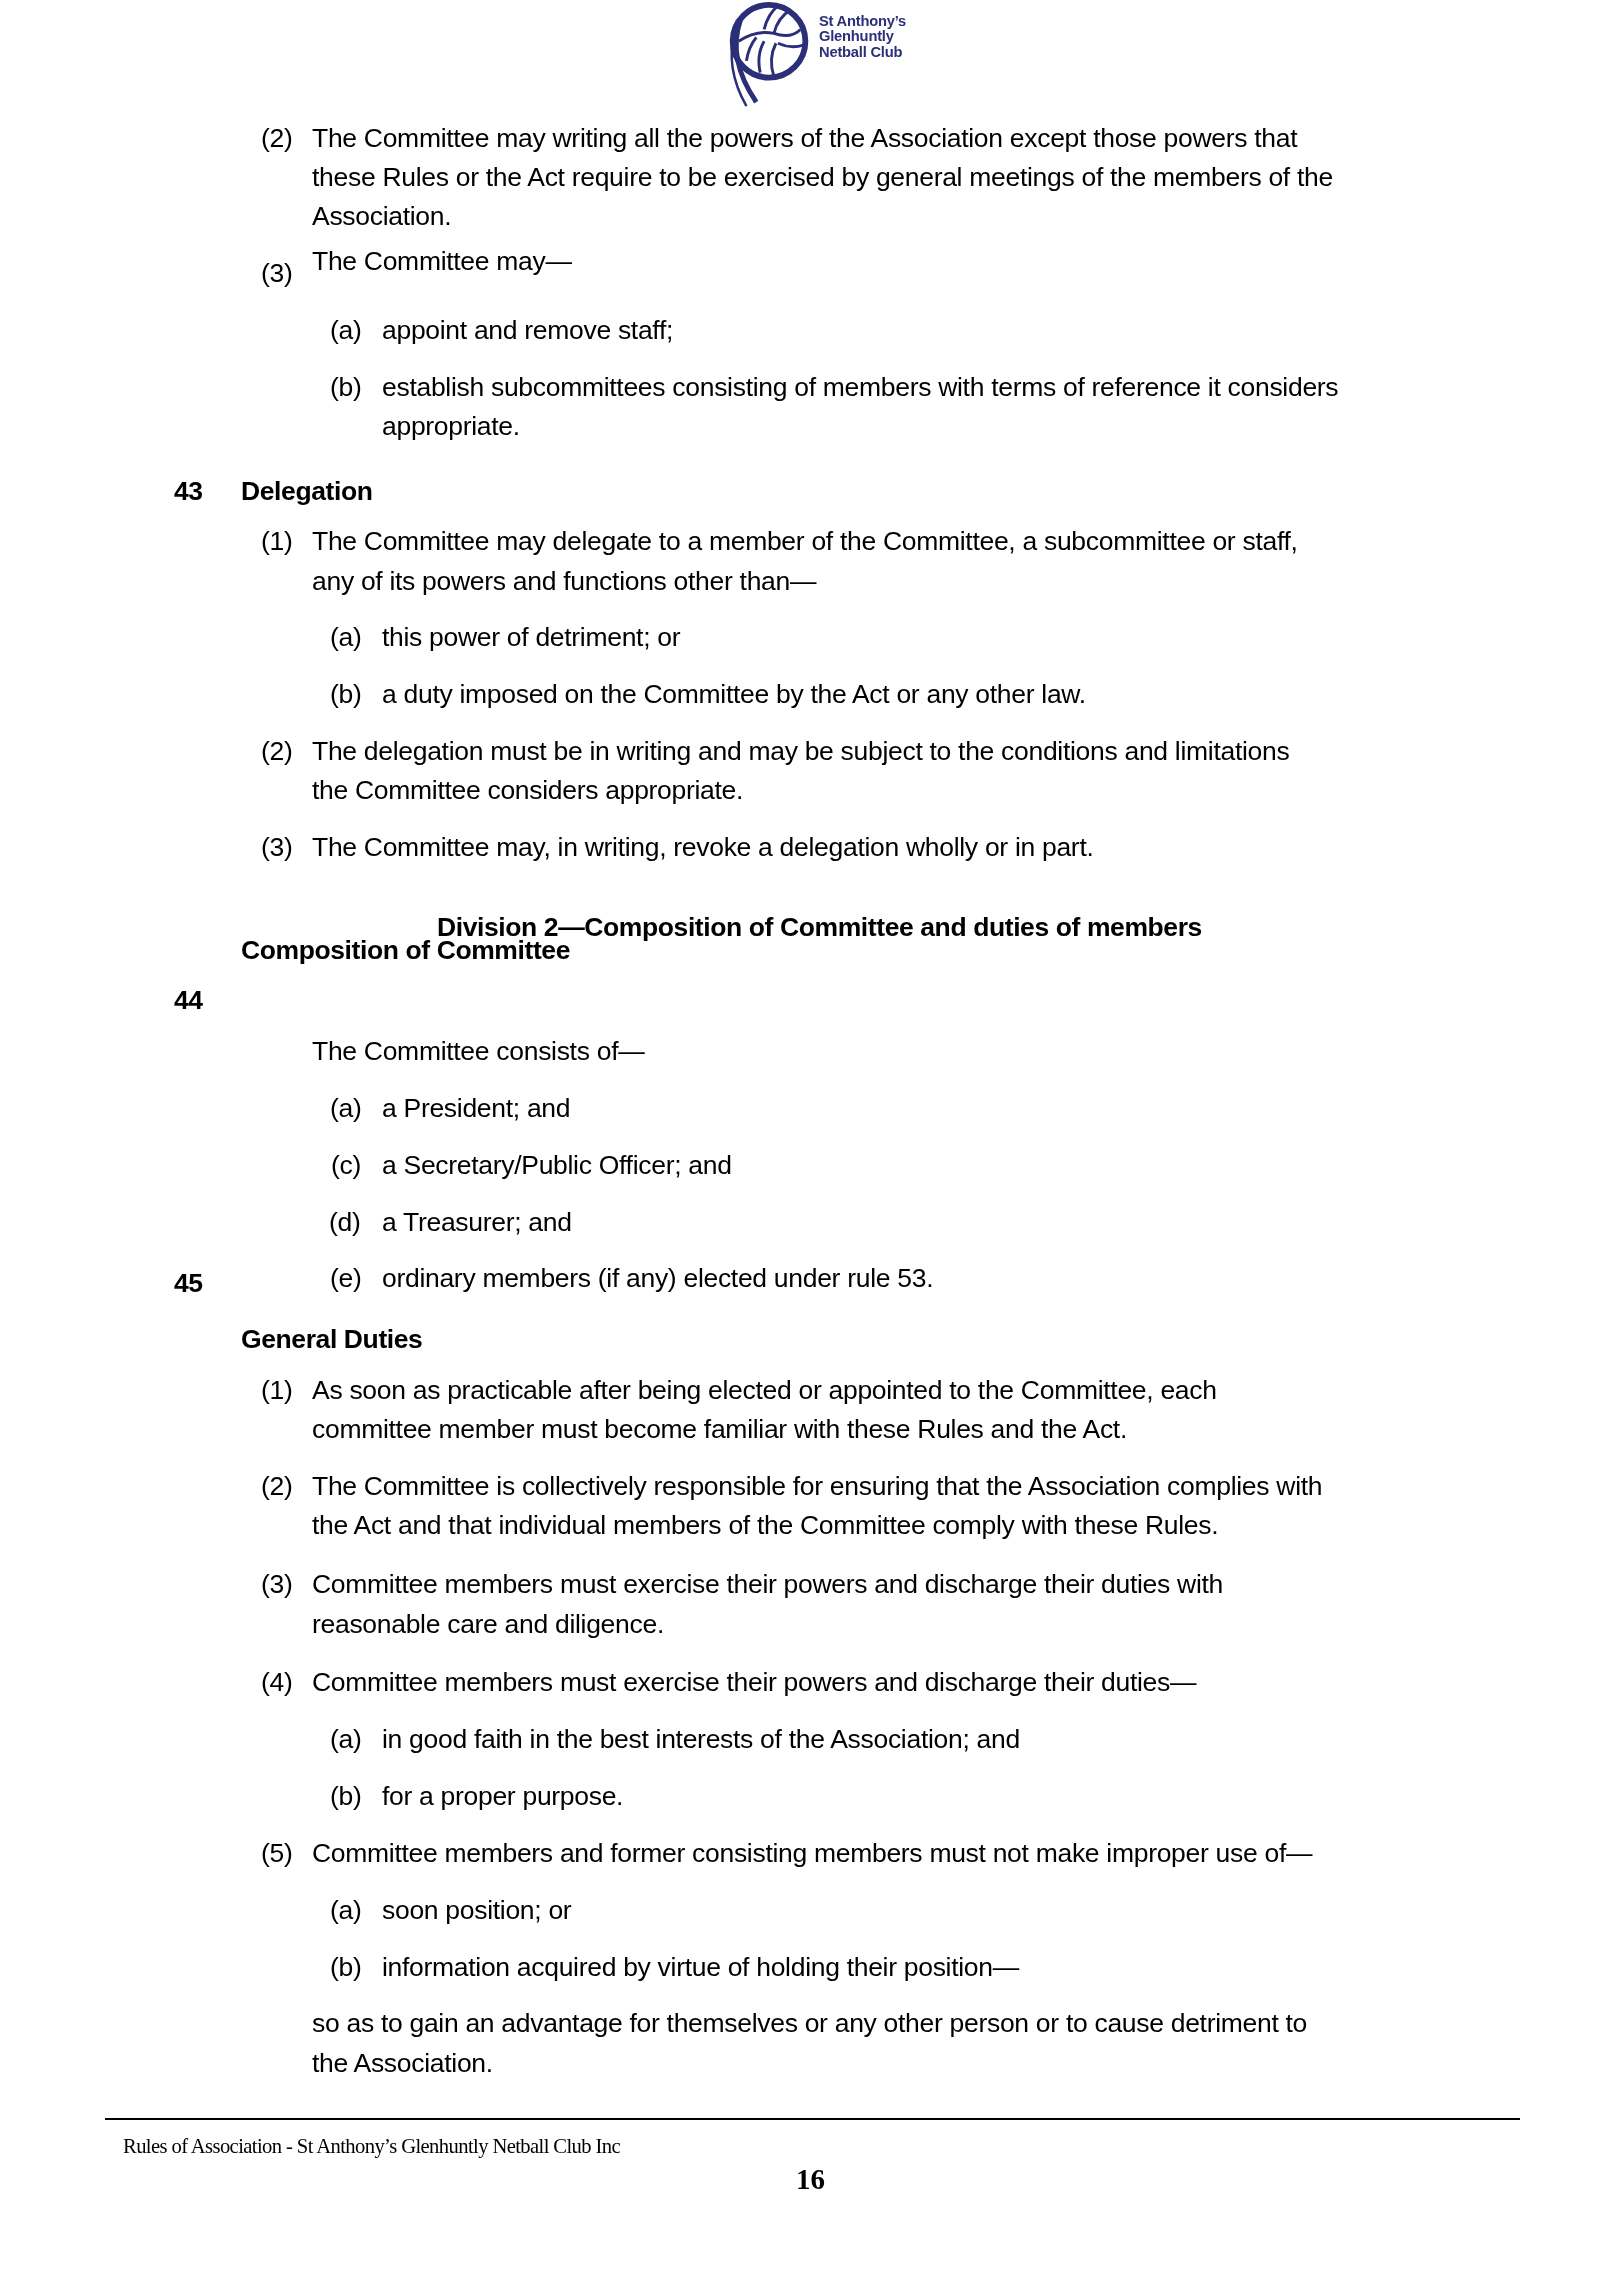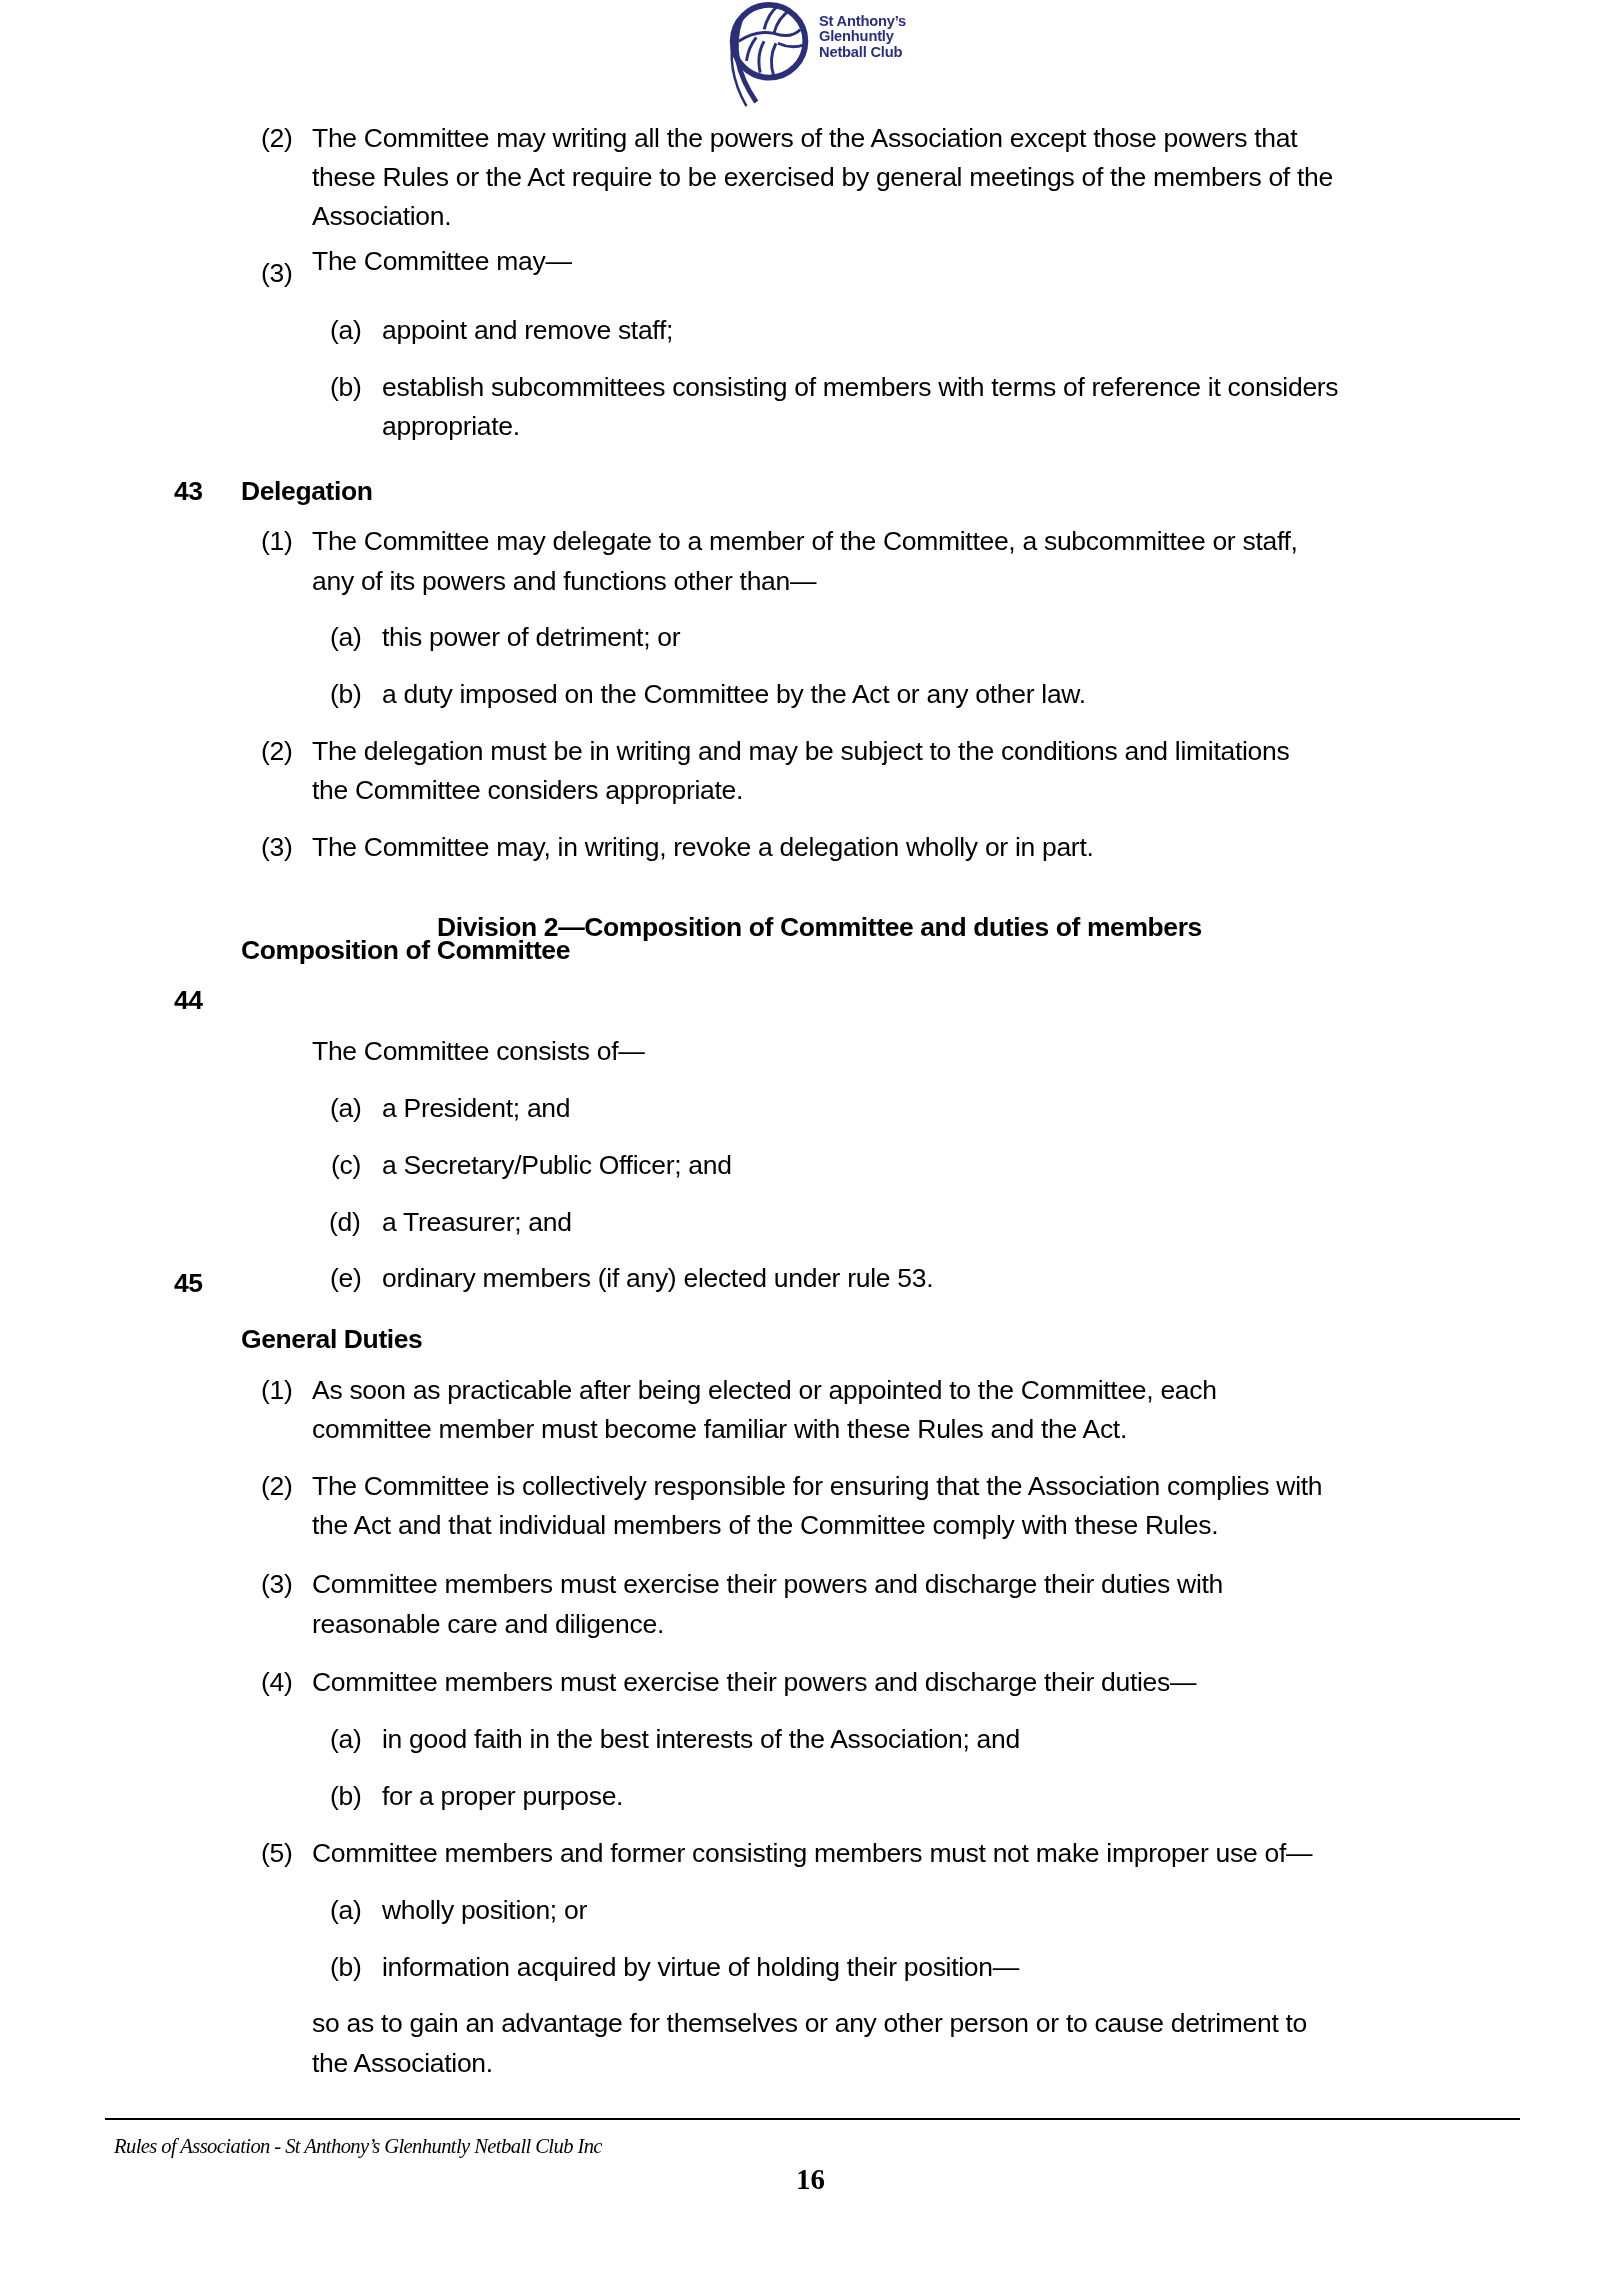--- a/index.html
+++ b/index.html
@@ -3,21 +3,21 @@
 <meta charset="utf-8">
 <style>
   html, body { margin:0; padding:0; background:#ffffff; }
   body { width:1621px; height:2282px; position:relative; overflow:hidden; font-family:"Liberation Sans", sans-serif; color:#000; }
   .abs { position:absolute; white-space:nowrap; }
   .t { font-size:26.5px; letter-spacing:-0.3px; line-height:39px; }
   .h { font-size:26.5px; font-weight:bold; letter-spacing:-0.4px; line-height:39px;margin-top:6px; }
   .logo { position:absolute; left:717px; top:0px; width:216px; height:110px; }
   .logo-text { position:absolute; left:819px; top:13.7px; font-size:14.7px; line-height:15.7px; font-weight:bold; color:#2b2f78; letter-spacing:-0.2px; }
   .rule { position:absolute; left:105px; top:2118px; width:1415px; height:2px; background:#000; }
-  .footer { position:absolute; left:114px; top:2135px; font-family:"Liberation Serif", serif; font-style:italic; font-size:20.6px; letter-spacing:-0.6px; }
+  .footer { position:absolute; left:123px; top:2135px; font-family:"Liberation Serif", serif; font-size:20.6px; letter-spacing:-0.6px; }
   .pagenum { position:absolute; left:0; width:1621px; top:2163px; text-align:center; font-family:"Liberation Serif", serif; font-weight:bold; font-size:29px; }
 </style>
 </head>
 <body>
 
 <div>
   <svg class="logo" viewBox="0 0 220 112">
     <g fill="none" stroke="#2b2f78">
       <circle cx="53" cy="42" r="37" stroke-width="6"></circle>
       <path d="M24 20 Q10 60 40 104" stroke-width="5"></path>
@@ -111,21 +111,21 @@
   <span class="abs t" style="left:261px;top:1663px">(4)</span>
   <span class="abs t" style="left:312px;top:1663px">Committee members must exercise their powers and discharge their duties—</span>
   <span class="abs t" style="left:330px;top:1720px">(a)</span>
   <span class="abs t" style="left:382px;top:1720px">in good faith in the best interests of the Association; and</span>
   <span class="abs t" style="left:330px;top:1777px">(b)</span>
   <span class="abs t" style="left:382px;top:1777px">for a proper purpose.</span>
 
   <span class="abs t" style="left:261px;top:1834px">(5)</span>
   <span class="abs t" style="left:312px;top:1834px">Committee members and former consisting members must not make improper use of—</span>
   <span class="abs t" style="left:330px;top:1891px">(a)</span>
-  <span class="abs t" style="left:382px;top:1891px">wholly position; or</span>
+  <span class="abs t" style="left:382px;top:1891px">soon position; or</span>
   <span class="abs t" style="left:330px;top:1948px">(b)</span>
   <span class="abs t" style="left:382px;top:1948px">information acquired by virtue of holding their position—</span>
   <span class="abs t" style="left:312px;top:2004px">so as to gain an advantage for themselves or any other person or to cause detriment to</span>
   <span class="abs t" style="left:312px;top:2044px">the Association.</span>
 </div>
 
 <div class="rule"></div>
 <div class="footer">Rules of Association - St Anthony’s Glenhuntly Netball Club Inc</div>
 <div class="pagenum">16</div>
 

